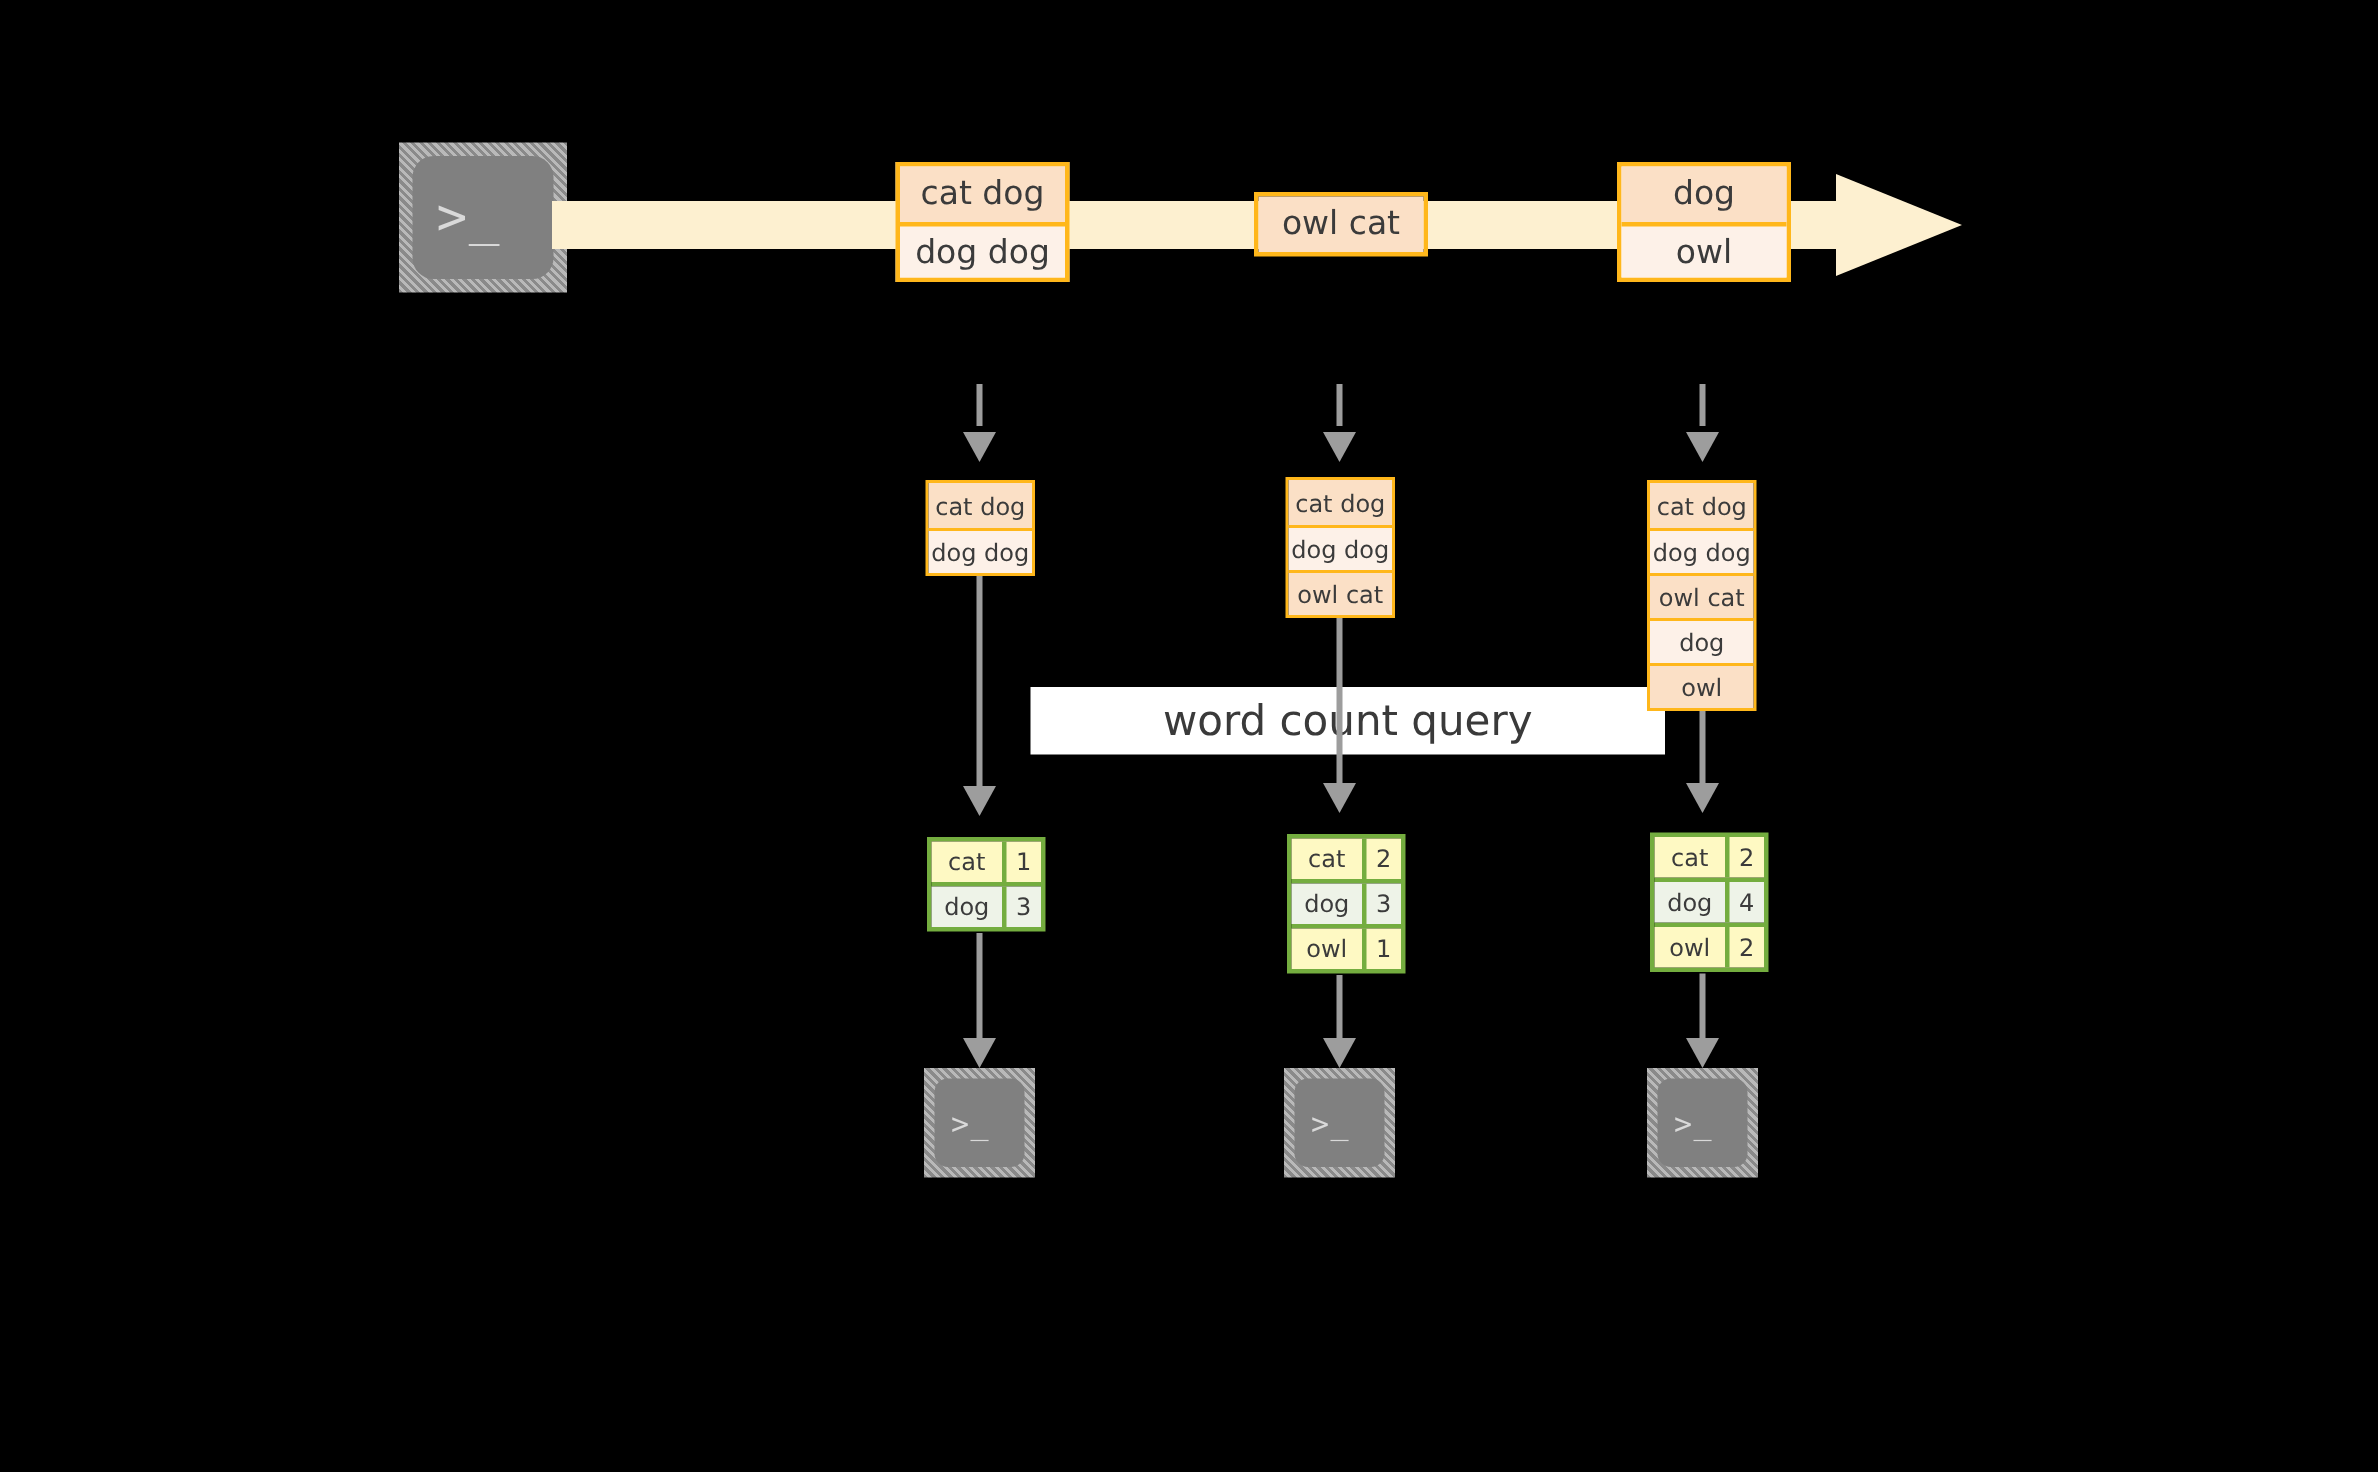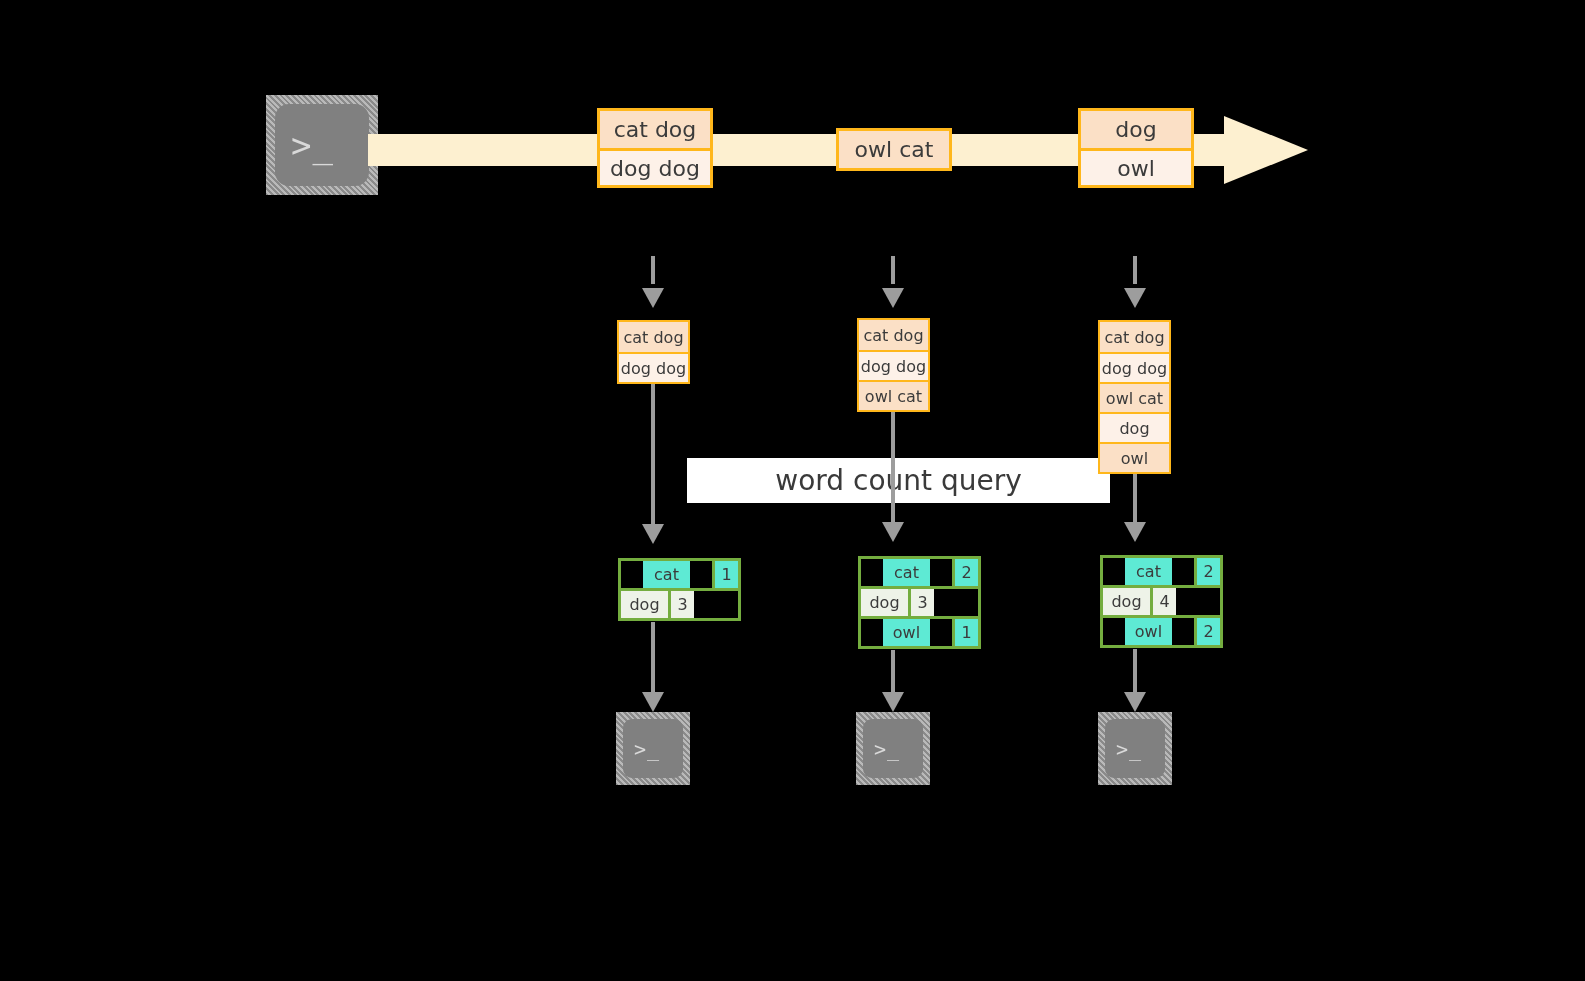--- a/index.html
+++ b/index.html
@@ -129,21 +129,21 @@
     height: 27px;
     display: flex;
     align-items: center;
     justify-content: center;
     font-size: 16px;
     color: #3b3b3b;
     white-space: nowrap;
   }
   .res .c-word { width: 47px; }
   .res .c-num  { width: 26px; border-left: 3px solid #74ad3f; }
-  .res .row.dark  .c-word, .res .row.dark  .c-num  { background: #5eead4; margin-left: 22px; }
+  .res .row.dark  .c-word, .res .row.dark  .c-num  { background: #fef9c3; }
   .res .row.light .c-word, .res .row.light .c-num  { background: #eef3e8; }
 
   
   .vline {
     position: absolute;
     width: 4px;
     background: #9d9d9d;
   }
   .vdash {
     position: absolute;

